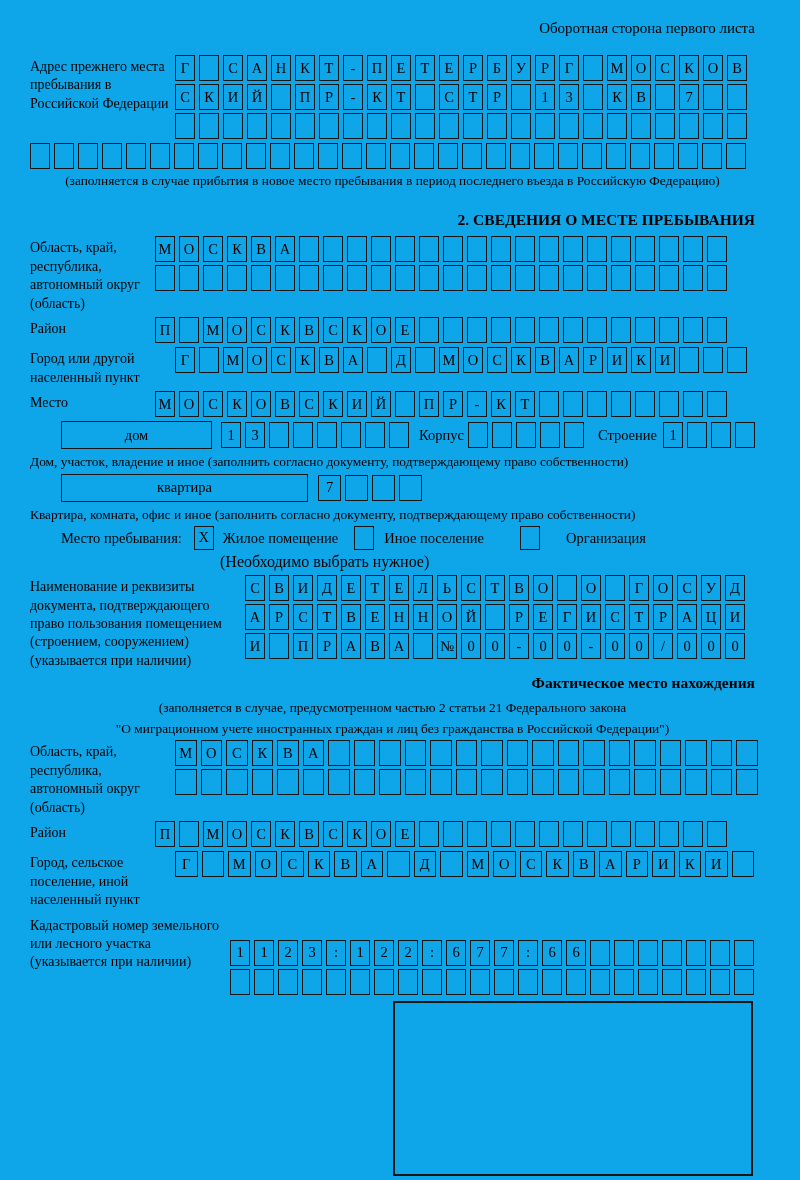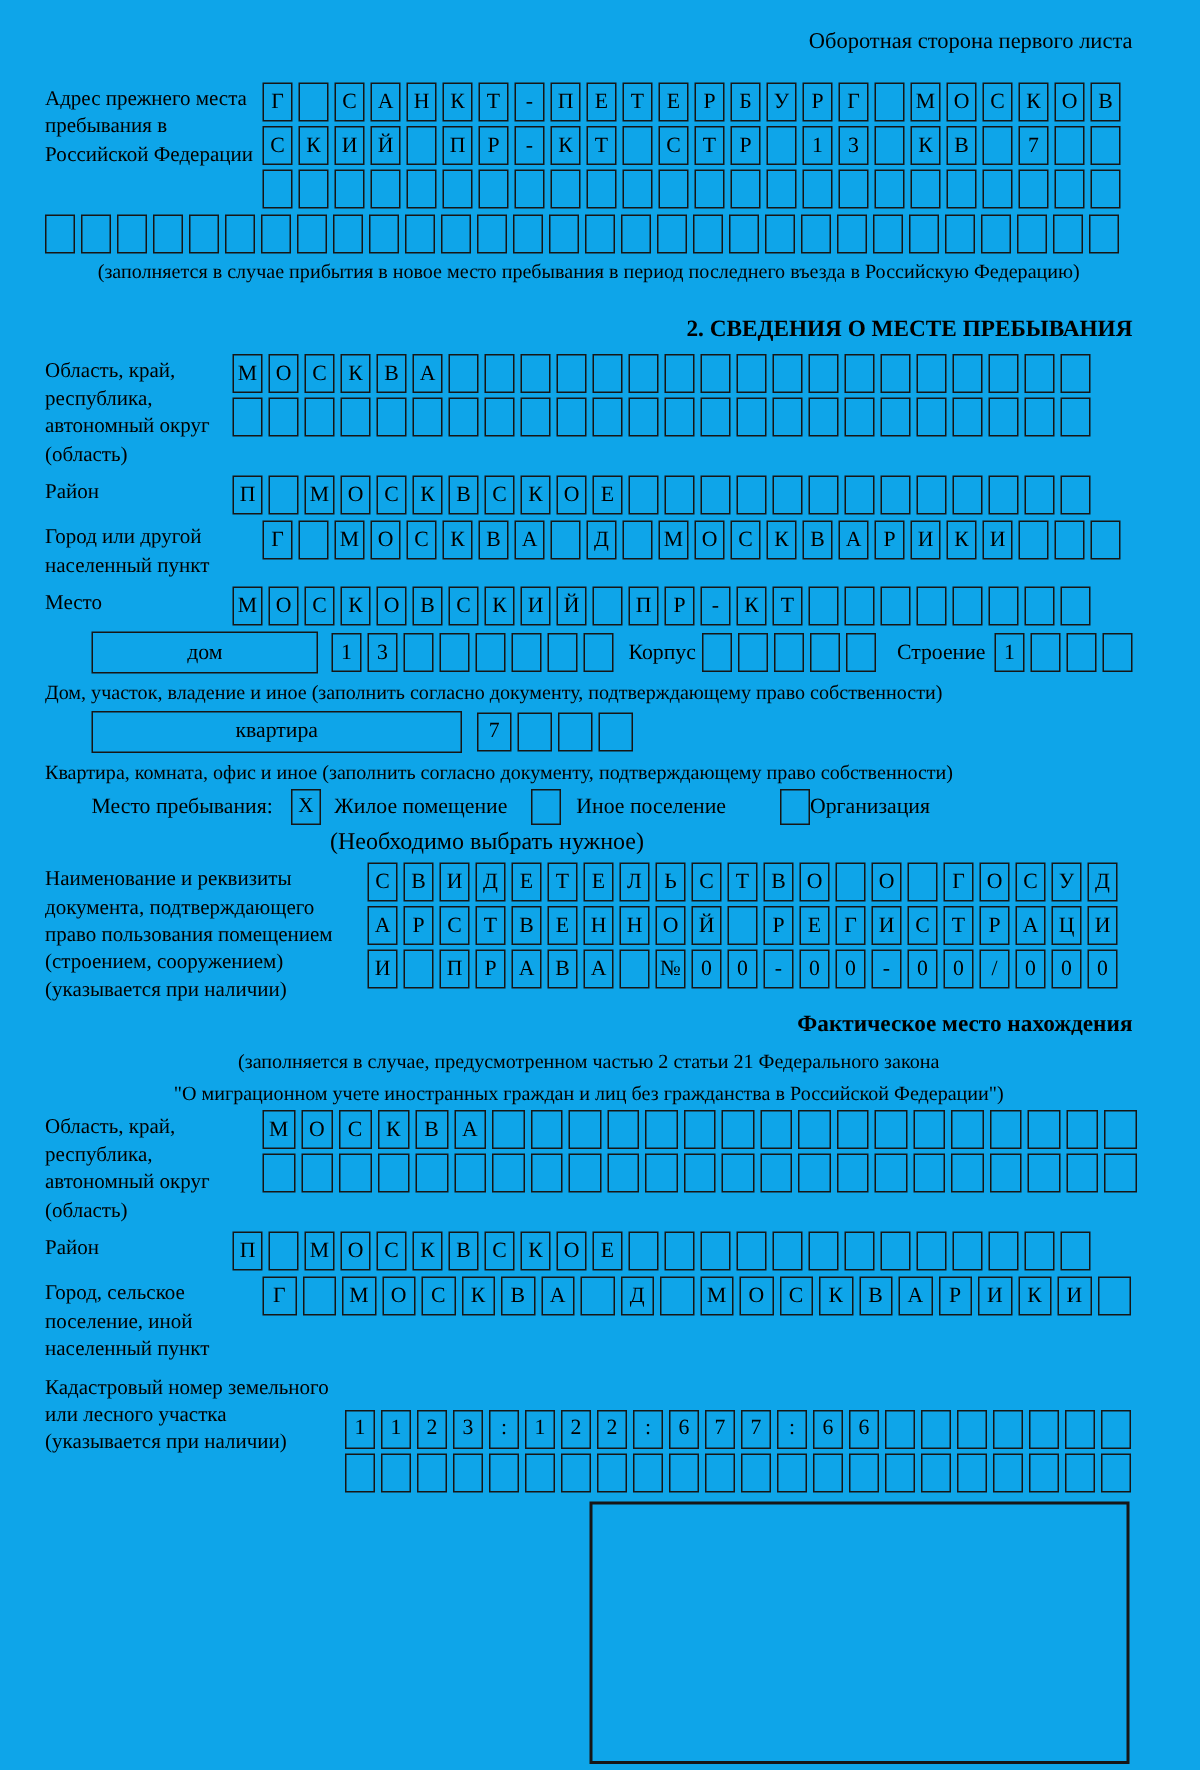--- a/index.html
+++ b/index.html
@@ -345,21 +345,21 @@
   </div>
   <div class="note">Квартира, комната, офис и иное (заполнить согласно документу, подтверждающему право собственности)</div>
 
   <div class="inline">
     <span class="ilabel">Место пребывания:</span>
     <span class="cbox" style="margin-left:12px">X</span>
     <span class="ilabel" style="margin-left:9px">Жилое помещение</span>
     <span class="cbox" style="margin-left:16px"></span>
     <span class="ilabel" style="margin-left:10px">Иное поселение</span>
     <span class="cbox" style="margin-left:36px"></span>
-    <span class="ilabel" style="">Организация</span>
+    <span class="ilabel" style="margin-left:26px">Организация</span>
   </div>
   <div class="choose-note">(Необходимо выбрать нужное)</div>
 
   <div class="field">
     <div class="flabel w215">Наименование и реквизиты документа, подтверждающего право пользования помещением (строением, сооружением) (указывается при наличии)</div>
     <div class="cellcol">
       <div class="cr">
           <span class="cell">С</span>
           <span class="cell">В</span>
           <span class="cell">И</span>

